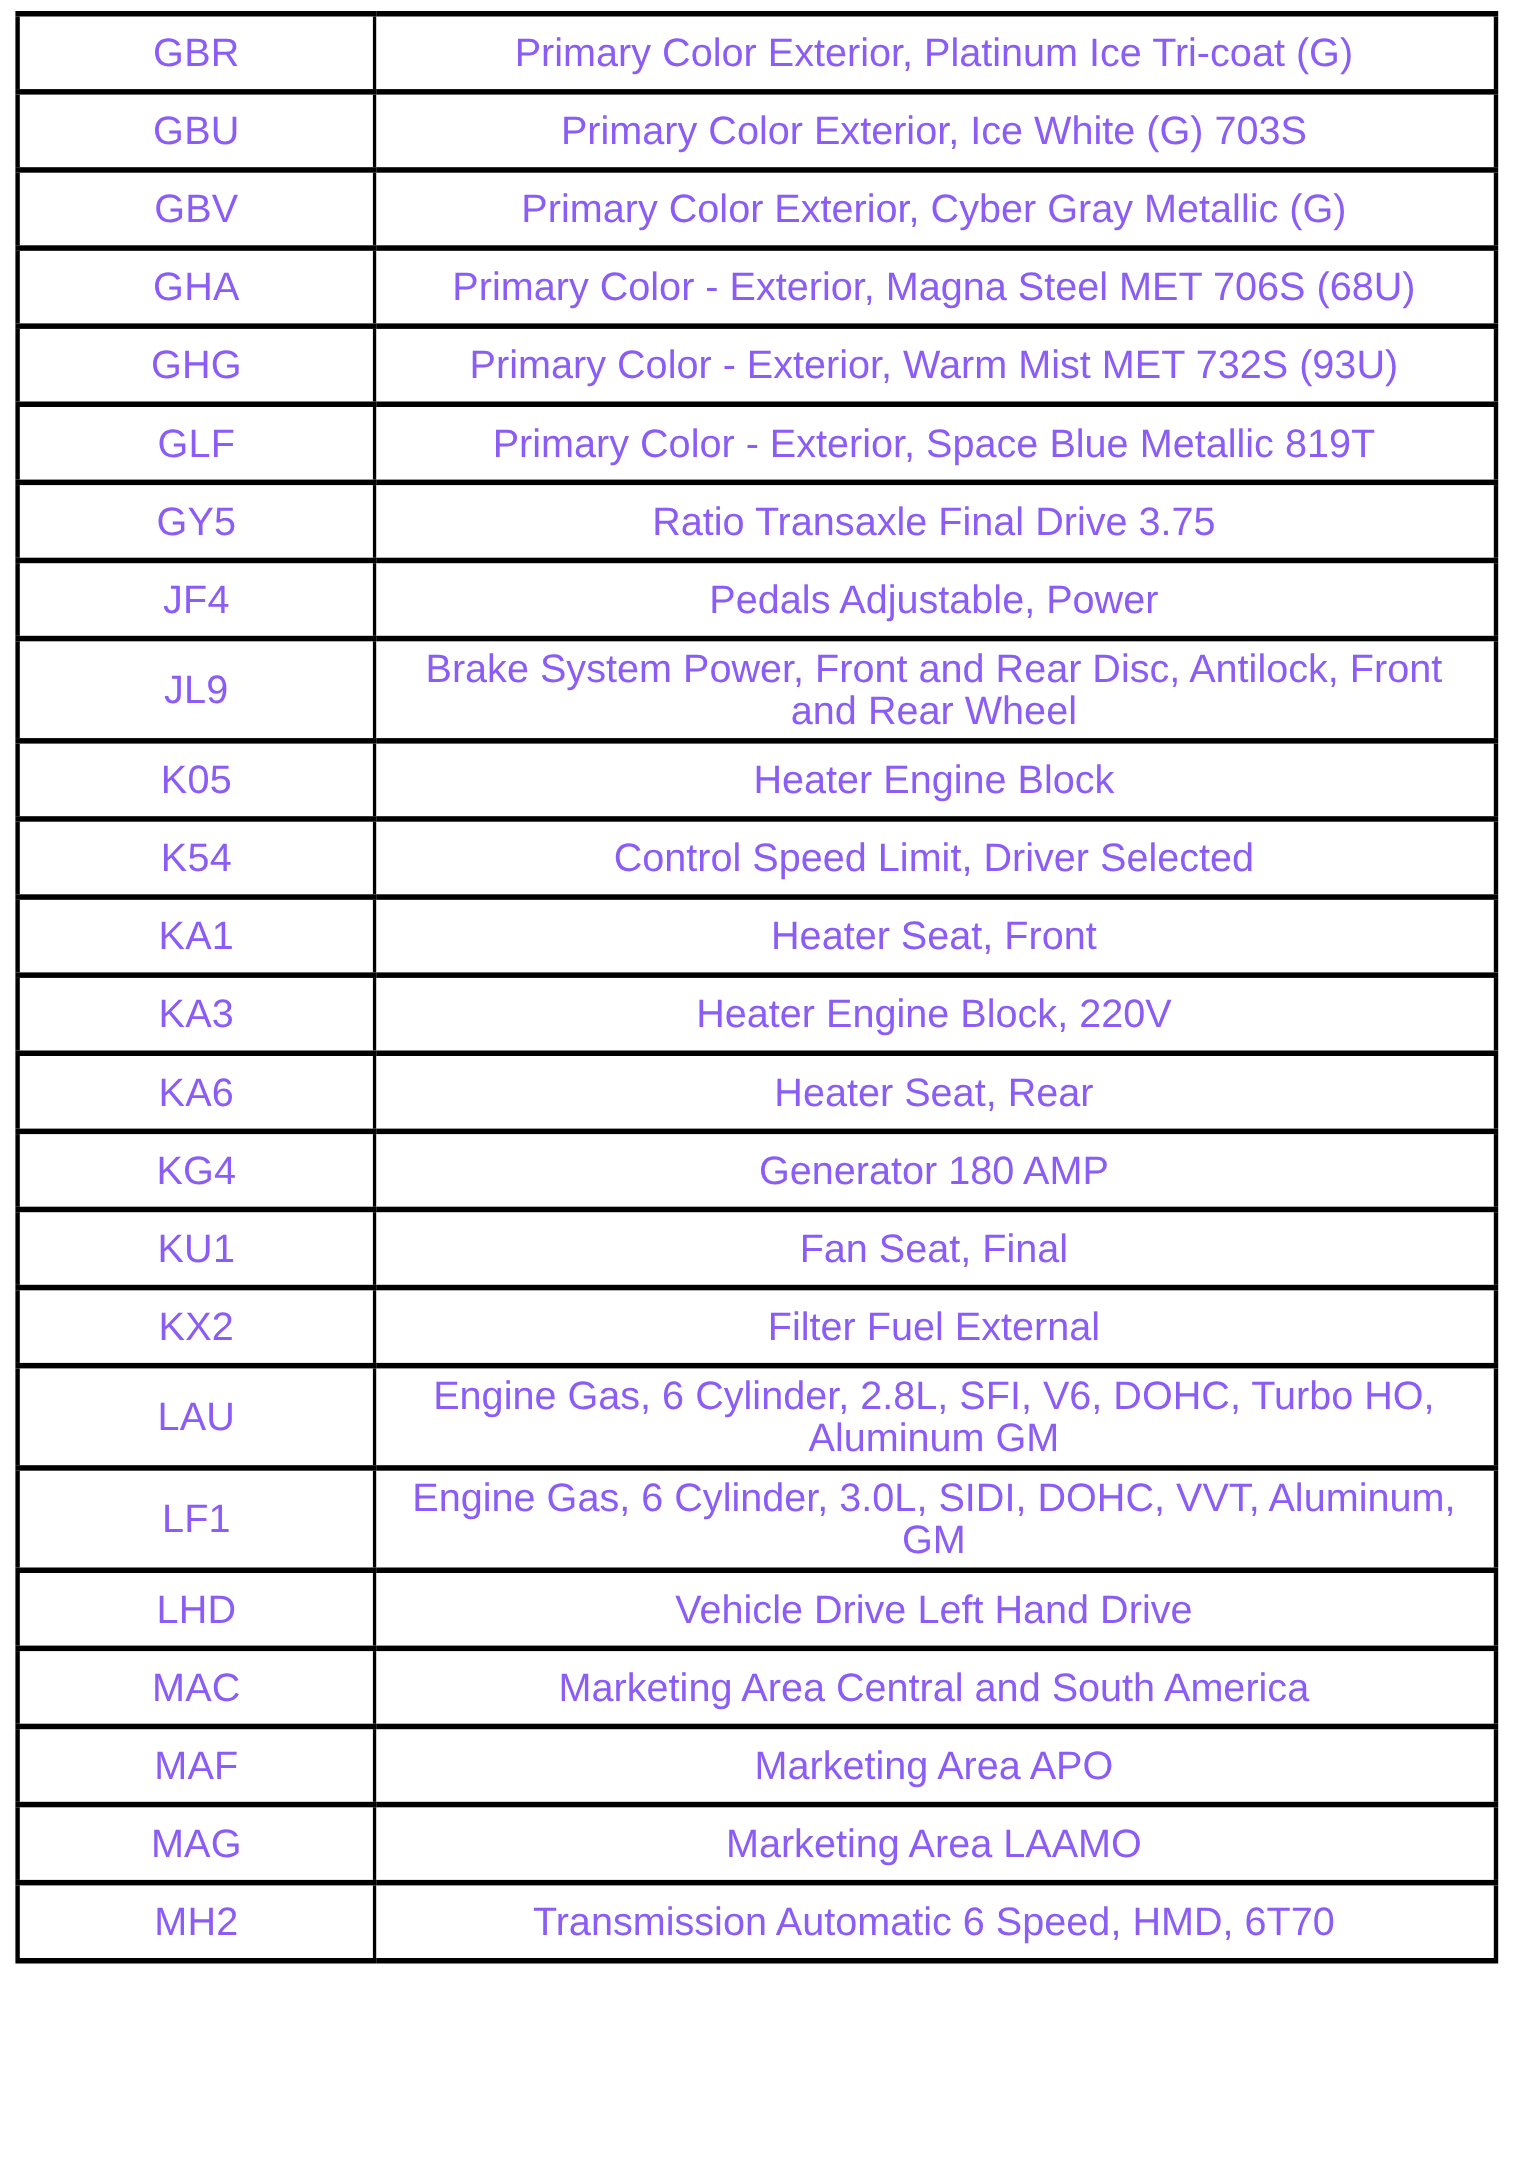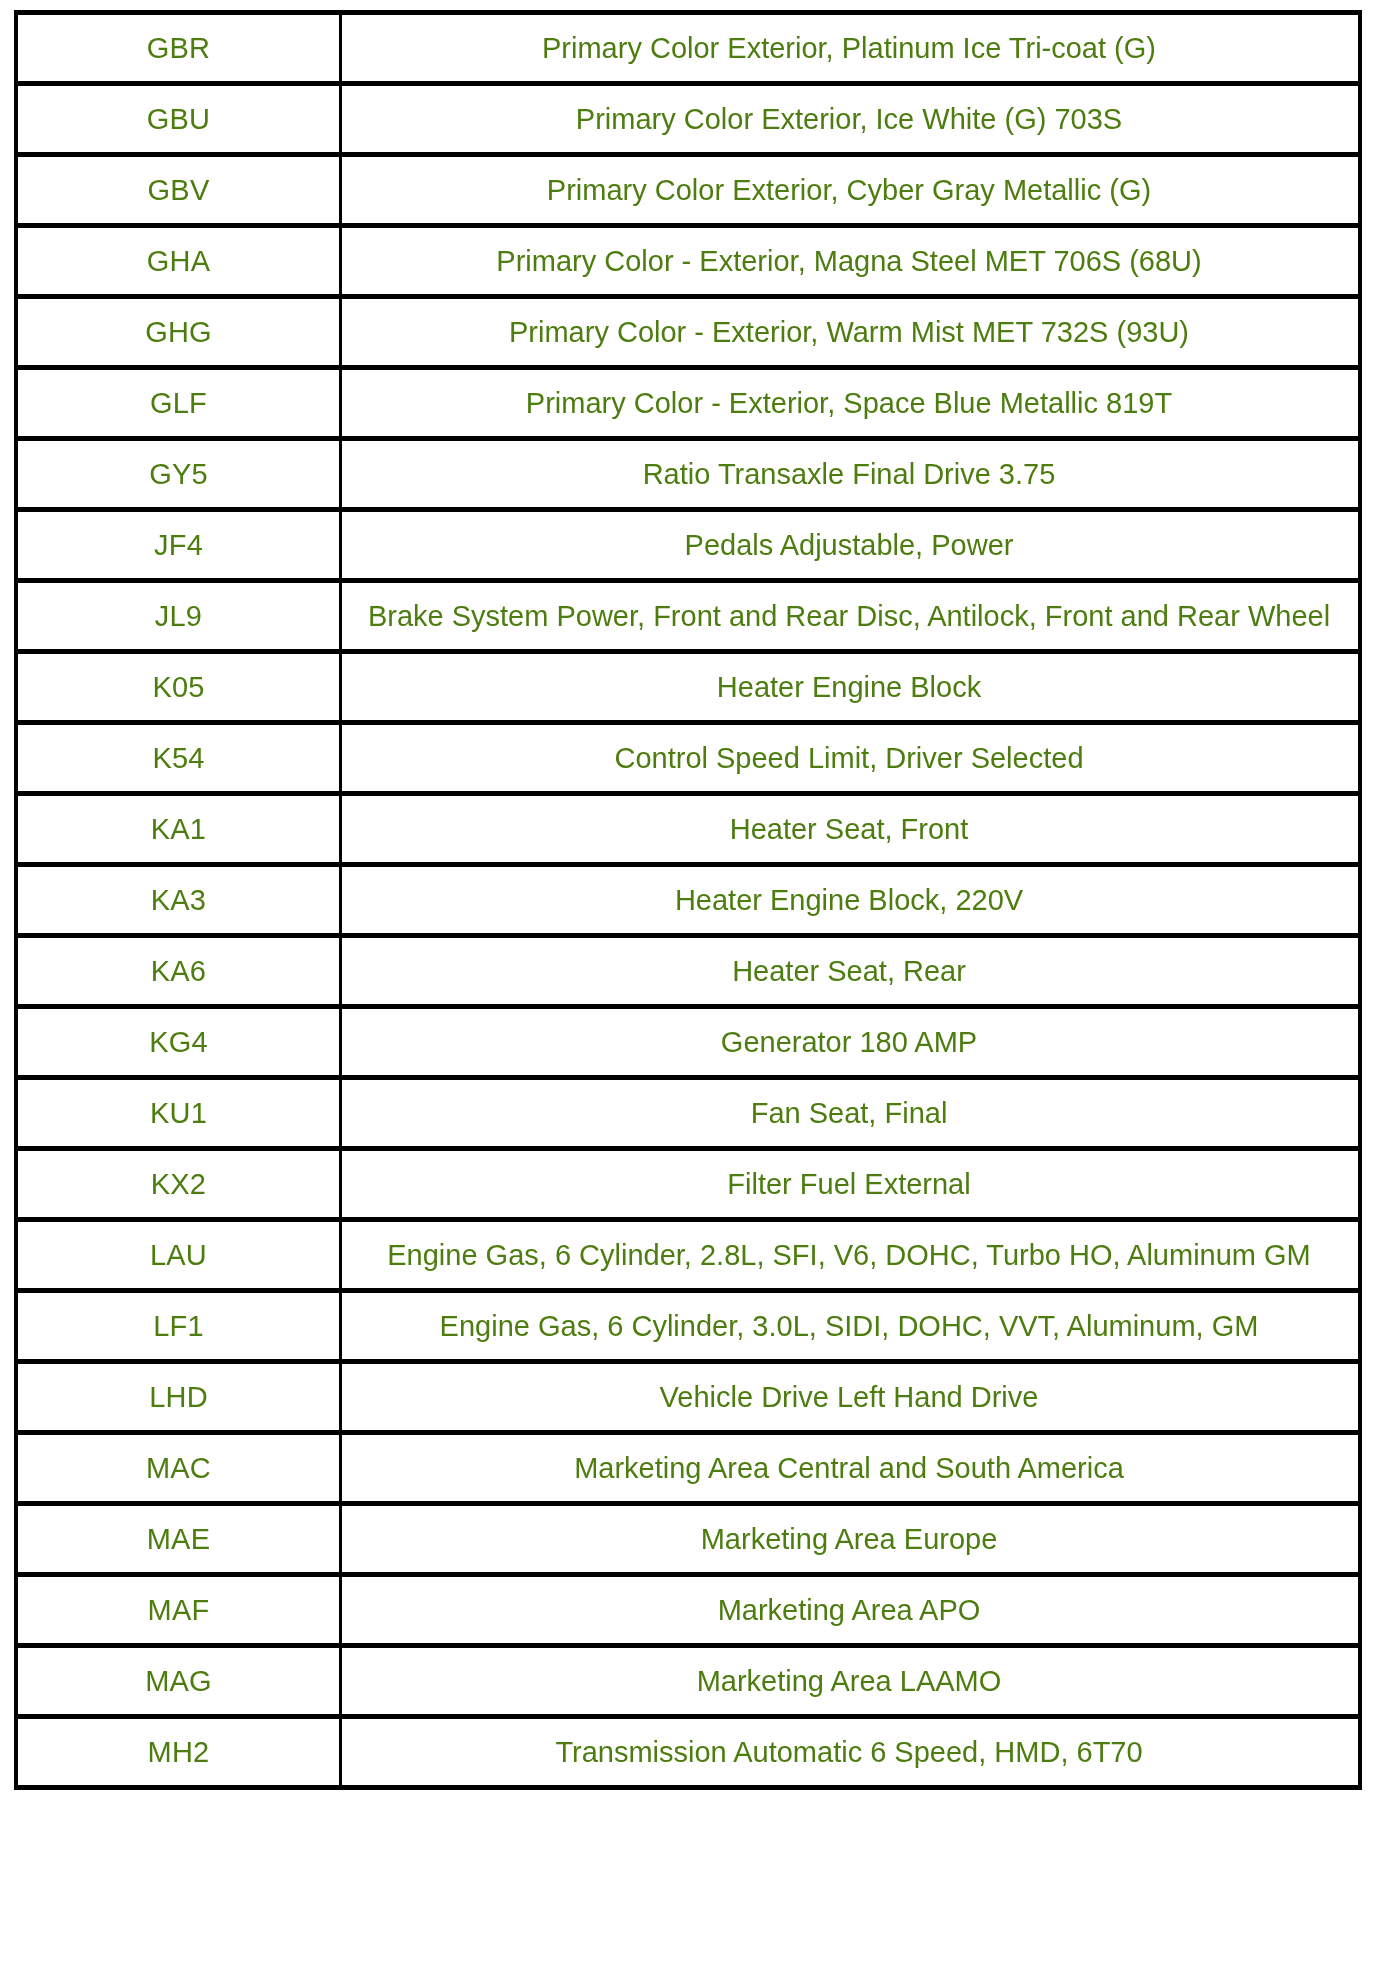--- a/index.html
+++ b/index.html
@@ -19,22 +19,22 @@
     border-collapse: collapse;
     width: 1348px;
     table-layout: fixed;
     border: 4px solid #000000;
   }
   table.rpo-table td {
     border-top: 5px solid #000000;
     border-bottom: 5px solid #000000;
     border-left: 3px solid #000000;
     border-right: 3px solid #000000;
-    font-size: 29px;
-    color: #4d7c0f;
+    font-size: 36px;
+    color: #8b5cf6;
     vertical-align: middle;
     height: 54px;
     background: #ffffff;
   }
   td.code-cell {
     width: 305px;
     text-align: center;
     padding: 6px 8px;
     letter-spacing: 0.2px;
   }
@@ -150,24 +150,20 @@
   <tr>
     <td class="code-cell">LHD</td>
     <td class="desc-cell">Vehicle Drive Left Hand Drive</td>
   </tr>
 
   <tr>
     <td class="code-cell">MAC</td>
     <td class="desc-cell">Marketing Area Central and South America</td>
   </tr>
 
-  <tr>
-    <td class="code-cell">MAE</td>
-    <td class="desc-cell">Marketing Area Europe</td>
-  </tr>
 
   <tr>
     <td class="code-cell">MAF</td>
     <td class="desc-cell">Marketing Area APO</td>
   </tr>
 
   <tr>
     <td class="code-cell">MAG</td>
     <td class="desc-cell">Marketing Area LAAMO</td>
   </tr>

